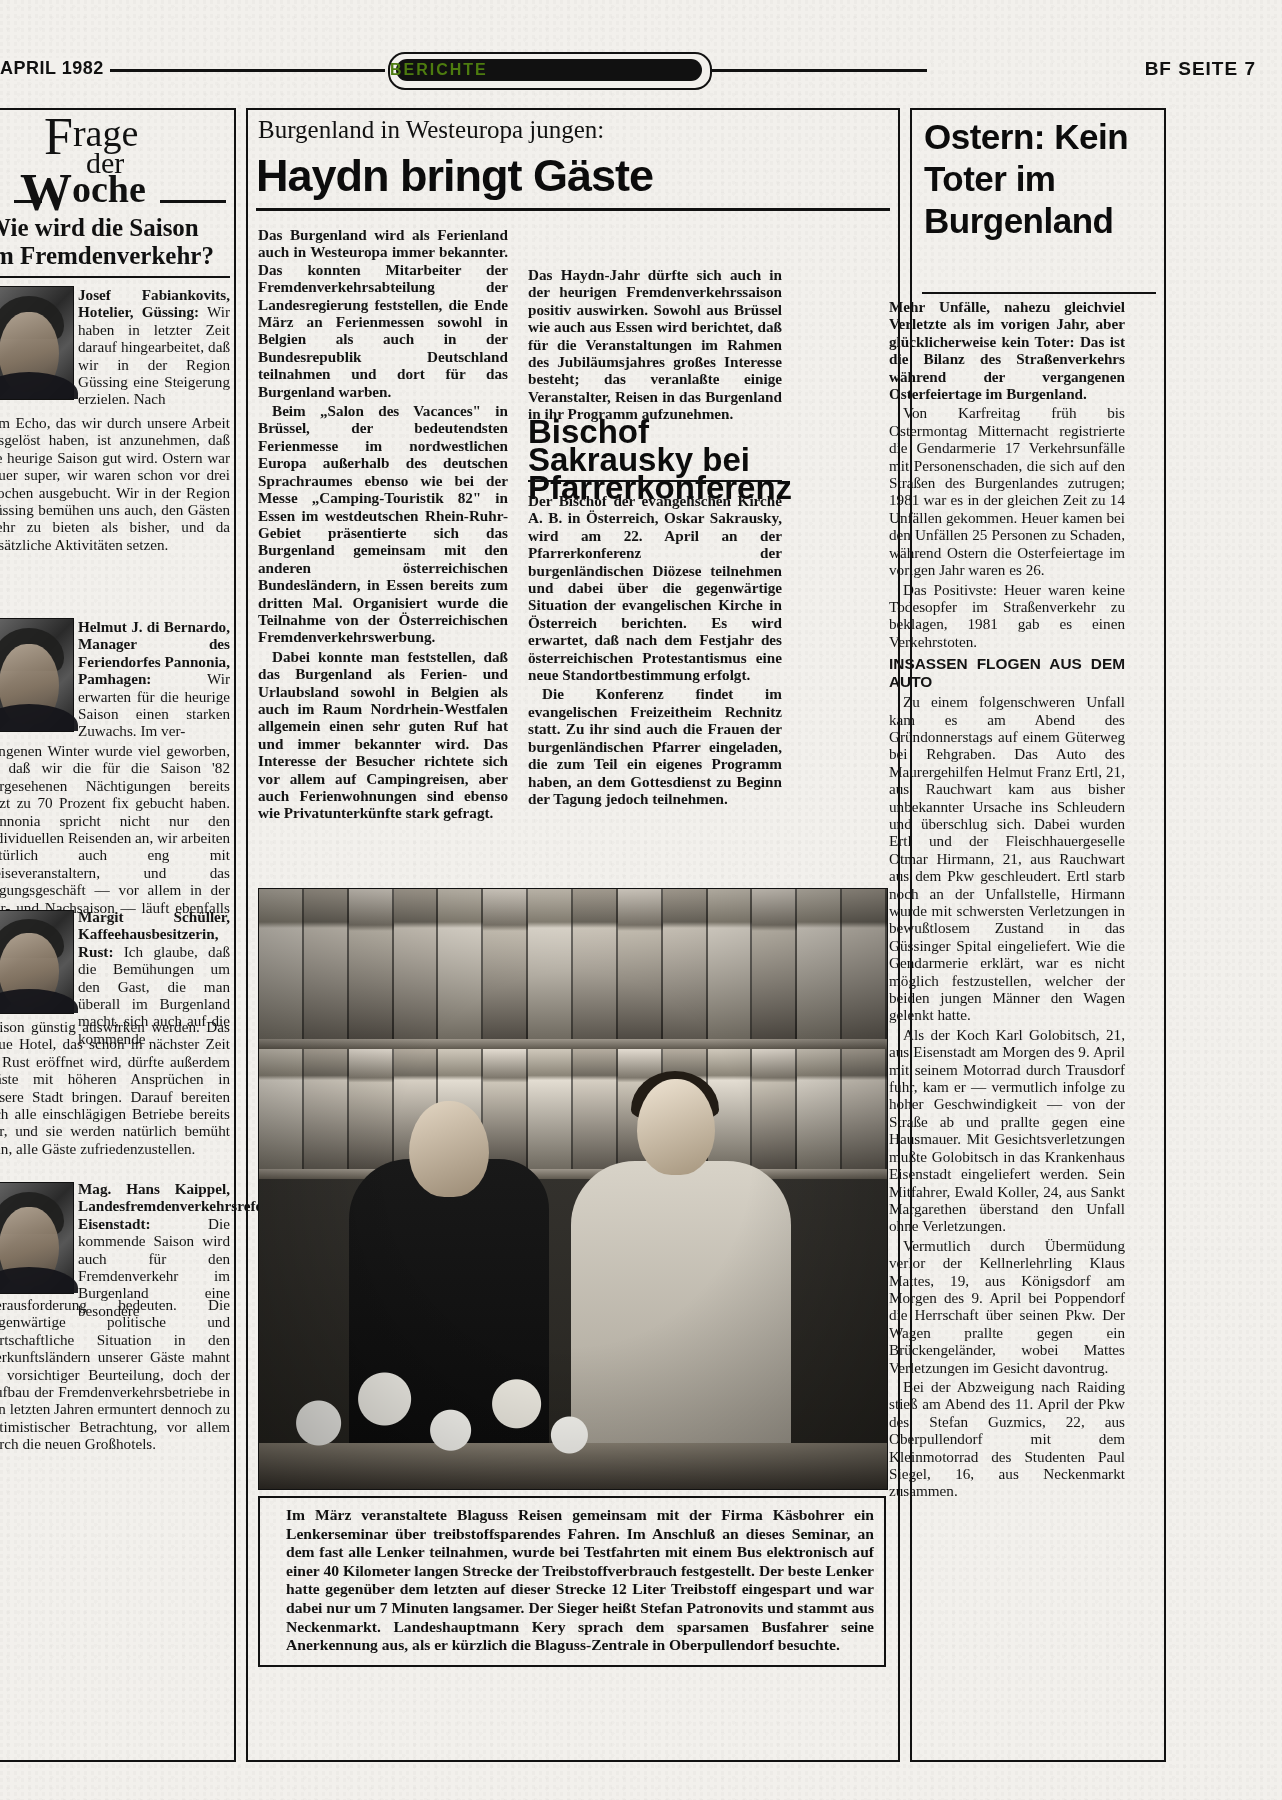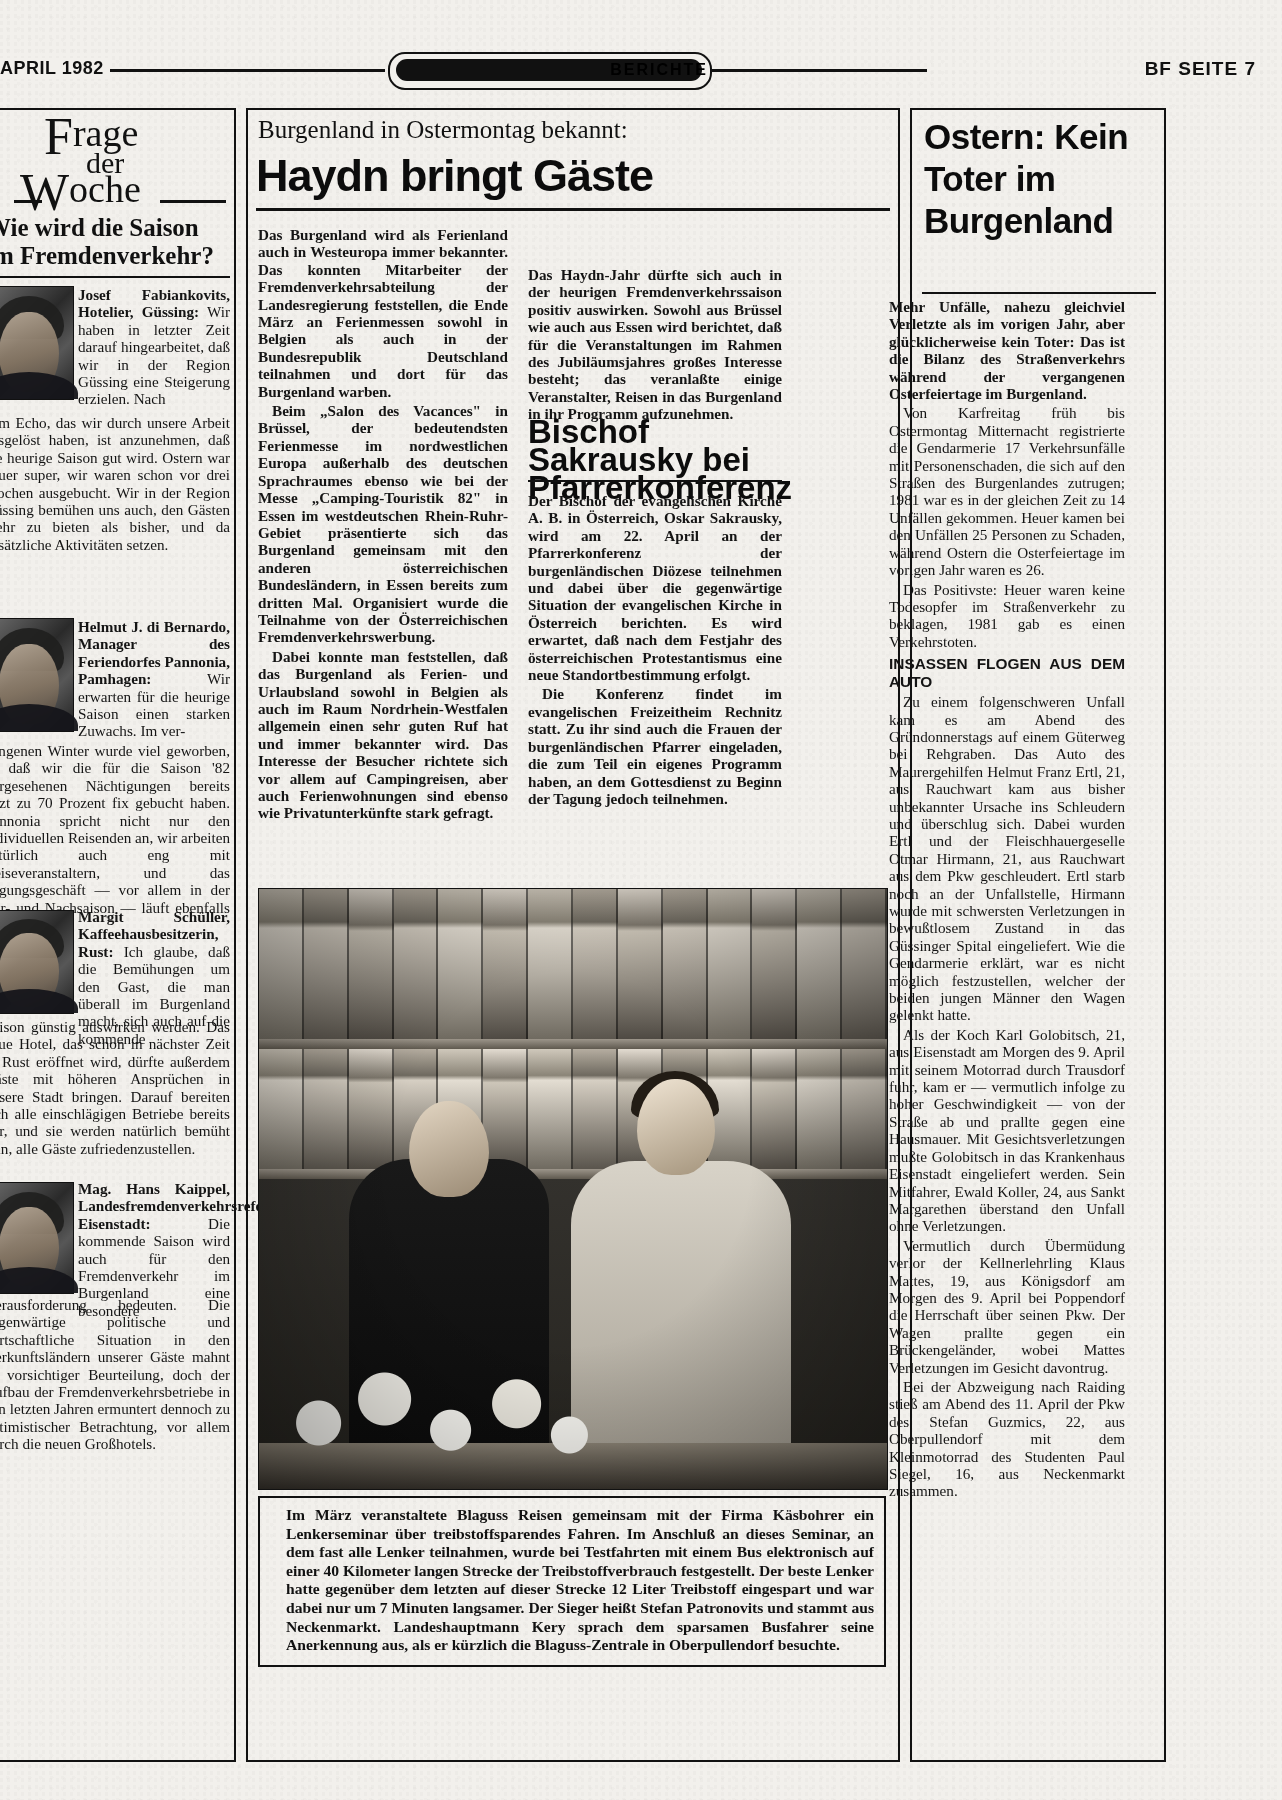--- a/index.html
+++ b/index.html
@@ -85,22 +85,22 @@
     position: absolute;
     left: 6px; top: 5px;
     width: 306px; height: 22px;
     background: #111;
     border-radius: 11px;
   }
   .masthead .section-badge .label {
     position: absolute;
     left: 0; top: 5px;
     width: 318px;
-    text-align: right;
-    color: #000000;
+    text-align: left;
+    color: #4d7c0f;
     font-family: "Liberation Sans", sans-serif;
     font-weight: bold;
     font-size: 16px;
     letter-spacing: 2px;
     line-height: 22px;
   }
 
   
   .colbox {
     position: absolute;
@@ -136,21 +136,21 @@
   }
   #fdw-logo .l1, #fdw-logo .l2, #fdw-logo .l3 {
     position: absolute;
     font-family: "Liberation Serif", serif;
     font-size: 38px;
     line-height: 34px;
     color: #111;
   }
   #fdw-logo .l1 { left: 30px; top: 0px; }
   #fdw-logo .l2 { left: 72px; top: 30px; font-size: 30px; }
-  #fdw-logo .l3 { left: 6px;  top: 56px; }
+  #fdw-logo .l3 { left: 6px;  top: 56px; font-weight: bold; }
   #fdw-logo .cap { font-size: 52px; line-height: 34px; vertical-align: -8px; }
   #fdw-logo .bar-l {
     position: absolute; left: 0px; top: 84px; width: 28px; height: 3px; background:#111;
   }
   #fdw-logo .bar-r {
     position: absolute; left: 146px; top: 84px; width: 66px; height: 3px; background:#111;
   }
   #fdw-question {
     position: absolute;
     left: -14px;
@@ -550,21 +550,21 @@
     <div class="face"></div>
     <div class="shoulders"></div>
   </div>
   <div class="body-text" id="left-text-4">
     <p class="noindent"><span class="lead">Mag. Hans Kaippel, Landesfremdenverkehrsreferat, Eisenstadt:</span> <span>Die kommende Saison wird auch für den Fremdenverkehr im Burgenland eine besondere</span></p>
   </div>
   <div class="body-text" id="left-text-4b">
     <p class="noindent">Herausforderung bedeuten. Die gegenwärtige politische und wirtschaftliche Situation in den Herkunftsländern unserer Gäste mahnt zu vorsichtiger Beurteilung, doch der Aufbau der Fremdenverkehrsbetriebe in den letzten Jahren ermuntert dennoch zu optimistischer Betrachtung, vor allem durch die neuen Großhotels.</p>
   </div>
 
-  <div id="kicker">Burgenland in Ostermontag bekannt:</div>
+  <div id="kicker">Burgenland in Westeuropa jungen:</div>
   <div id="headline">Haydn bringt Gäste</div>
   <div id="headline-rule"></div>
 
   <div class="body-text lead" id="mid-col-a">
     <p class="noindent">Das Burgenland wird als Ferienland auch in Westeuropa immer bekannter. Das konnten Mitarbeiter der Fremdenverkehrsabteilung der Landesregierung feststellen, die Ende März an Ferienmessen sowohl in Belgien als auch in der Bundesrepublik Deutschland teilnahmen und dort für das Burgenland warben.</p>
     <p>Beim „Salon des Vacances" in Brüssel, der bedeutendsten Ferienmesse im nordwestlichen Europa außerhalb des deutschen Sprachraumes ebenso wie bei der Messe „Camping-Touristik 82" in Essen im westdeutschen Rhein-Ruhr-Gebiet präsentierte sich das Burgenland gemeinsam mit den anderen österreichischen Bundesländern, in Essen bereits zum dritten Mal. Organisiert wurde die Teilnahme von der Österreichischen Fremdenverkehrswerbung.</p>
     <p>Dabei konnte man feststellen, daß das Burgenland als Ferien- und Urlaubsland sowohl in Belgien als auch im Raum Nordrhein-Westfalen allgemein einen sehr guten Ruf hat und immer bekannter wird. Das Interesse der Besucher richtete sich vor allem auf Campingreisen, aber auch Ferienwohnungen sind ebenso wie Privatunterkünfte stark gefragt.</p>
   </div>
 
   <div class="body-text lead" id="mid-col-b">

